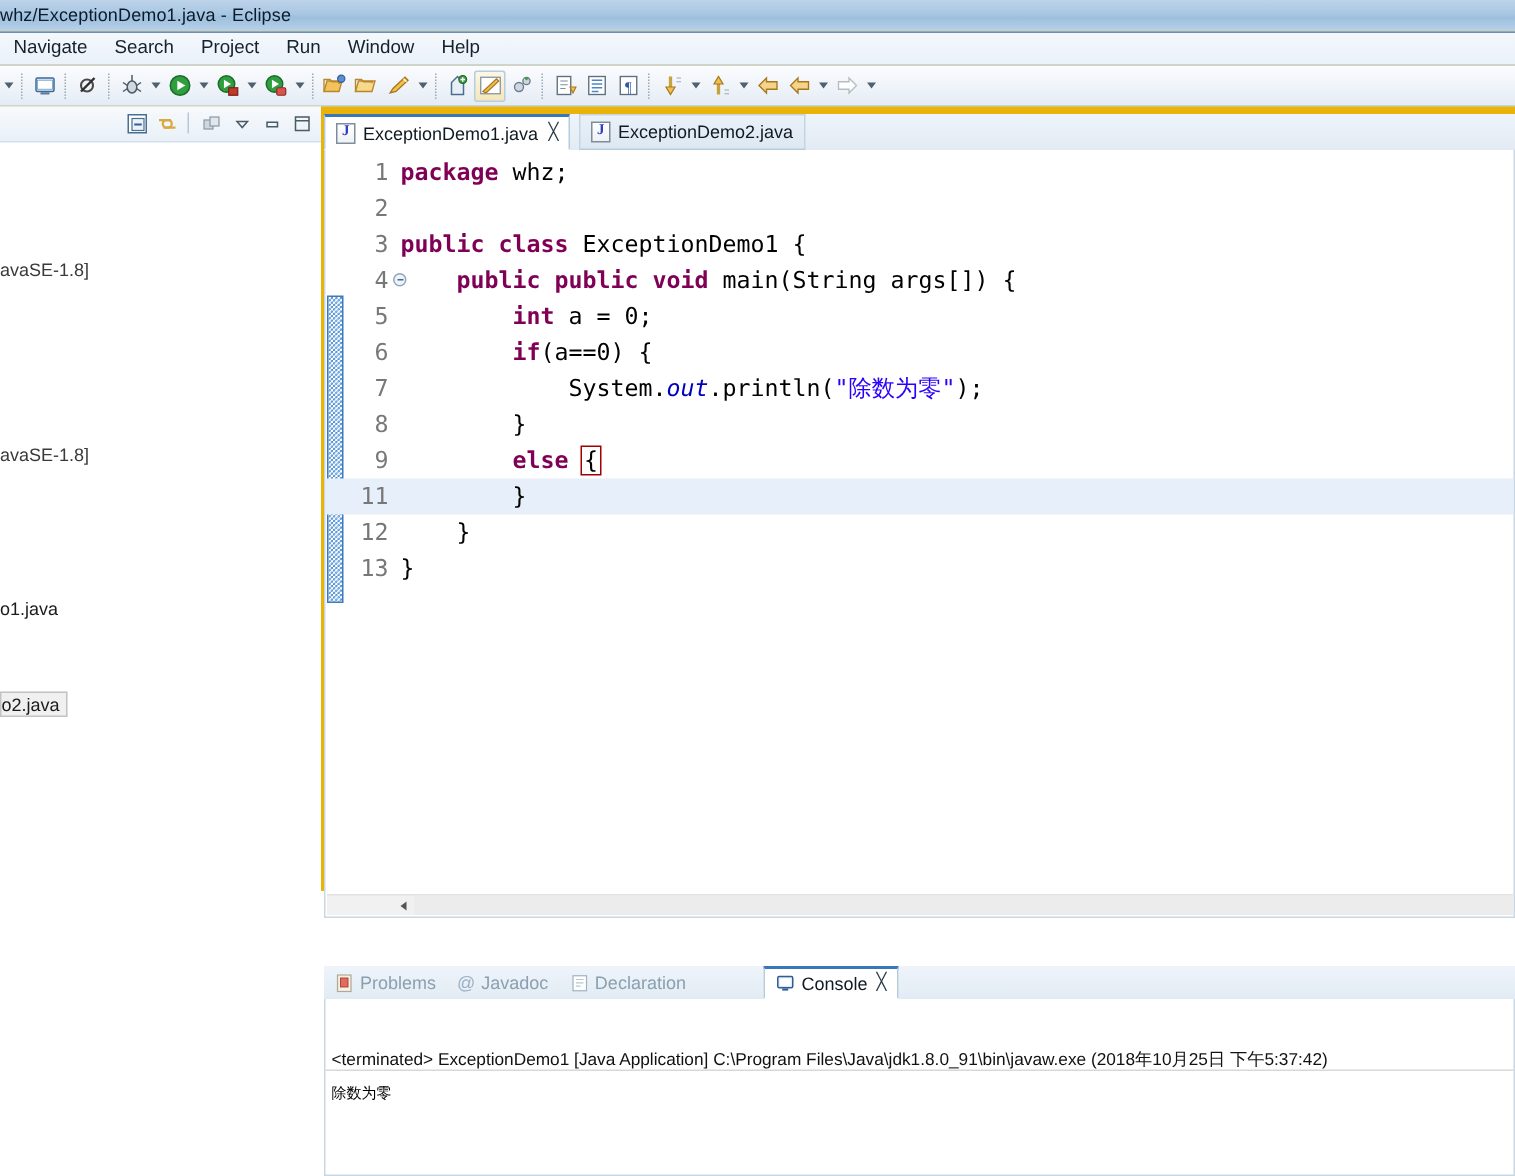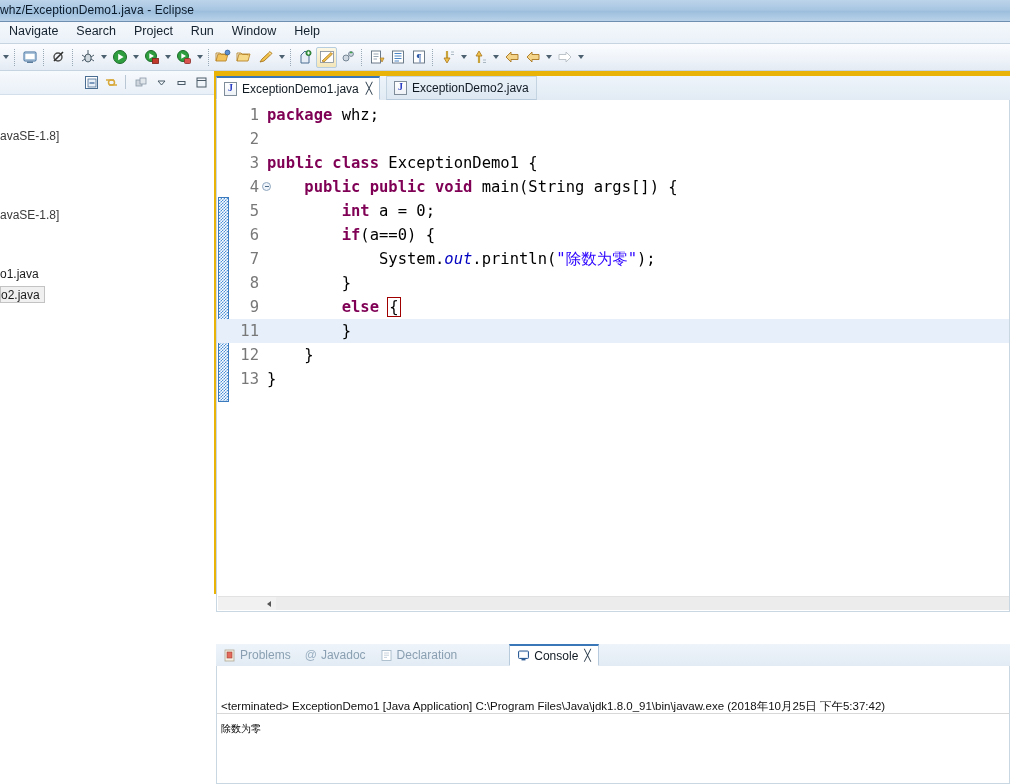--- a/index.html
+++ b/index.html
@@ -107,20 +107,21 @@
     display: flex; align-items: center; justify-content: center;
   }
   .lp-sep { width:1px; height:14px; border-left:1px solid #b9c7d4; margin:0 3px; }
 
   .tree { position: absolute; left: 0; top: 26px; width: 214px; }
   .tree-row {
     height: 19px; line-height: 19px;
     font-size: 12px; color: #1b1b1b;
     white-space: nowrap;
     padding-left: 0px;
+    margin-top: 44px;
   }
   .tree-row.dim { color: #3a3a3a; }
   .tree-row.sel {
     display: inline-block;
     background: #f0f0f0;
     border: 1px solid #c3c3c3;
     height: 17px; line-height: 17px;
     box-sizing: border-box;
     padding-right: 4px;
   }

